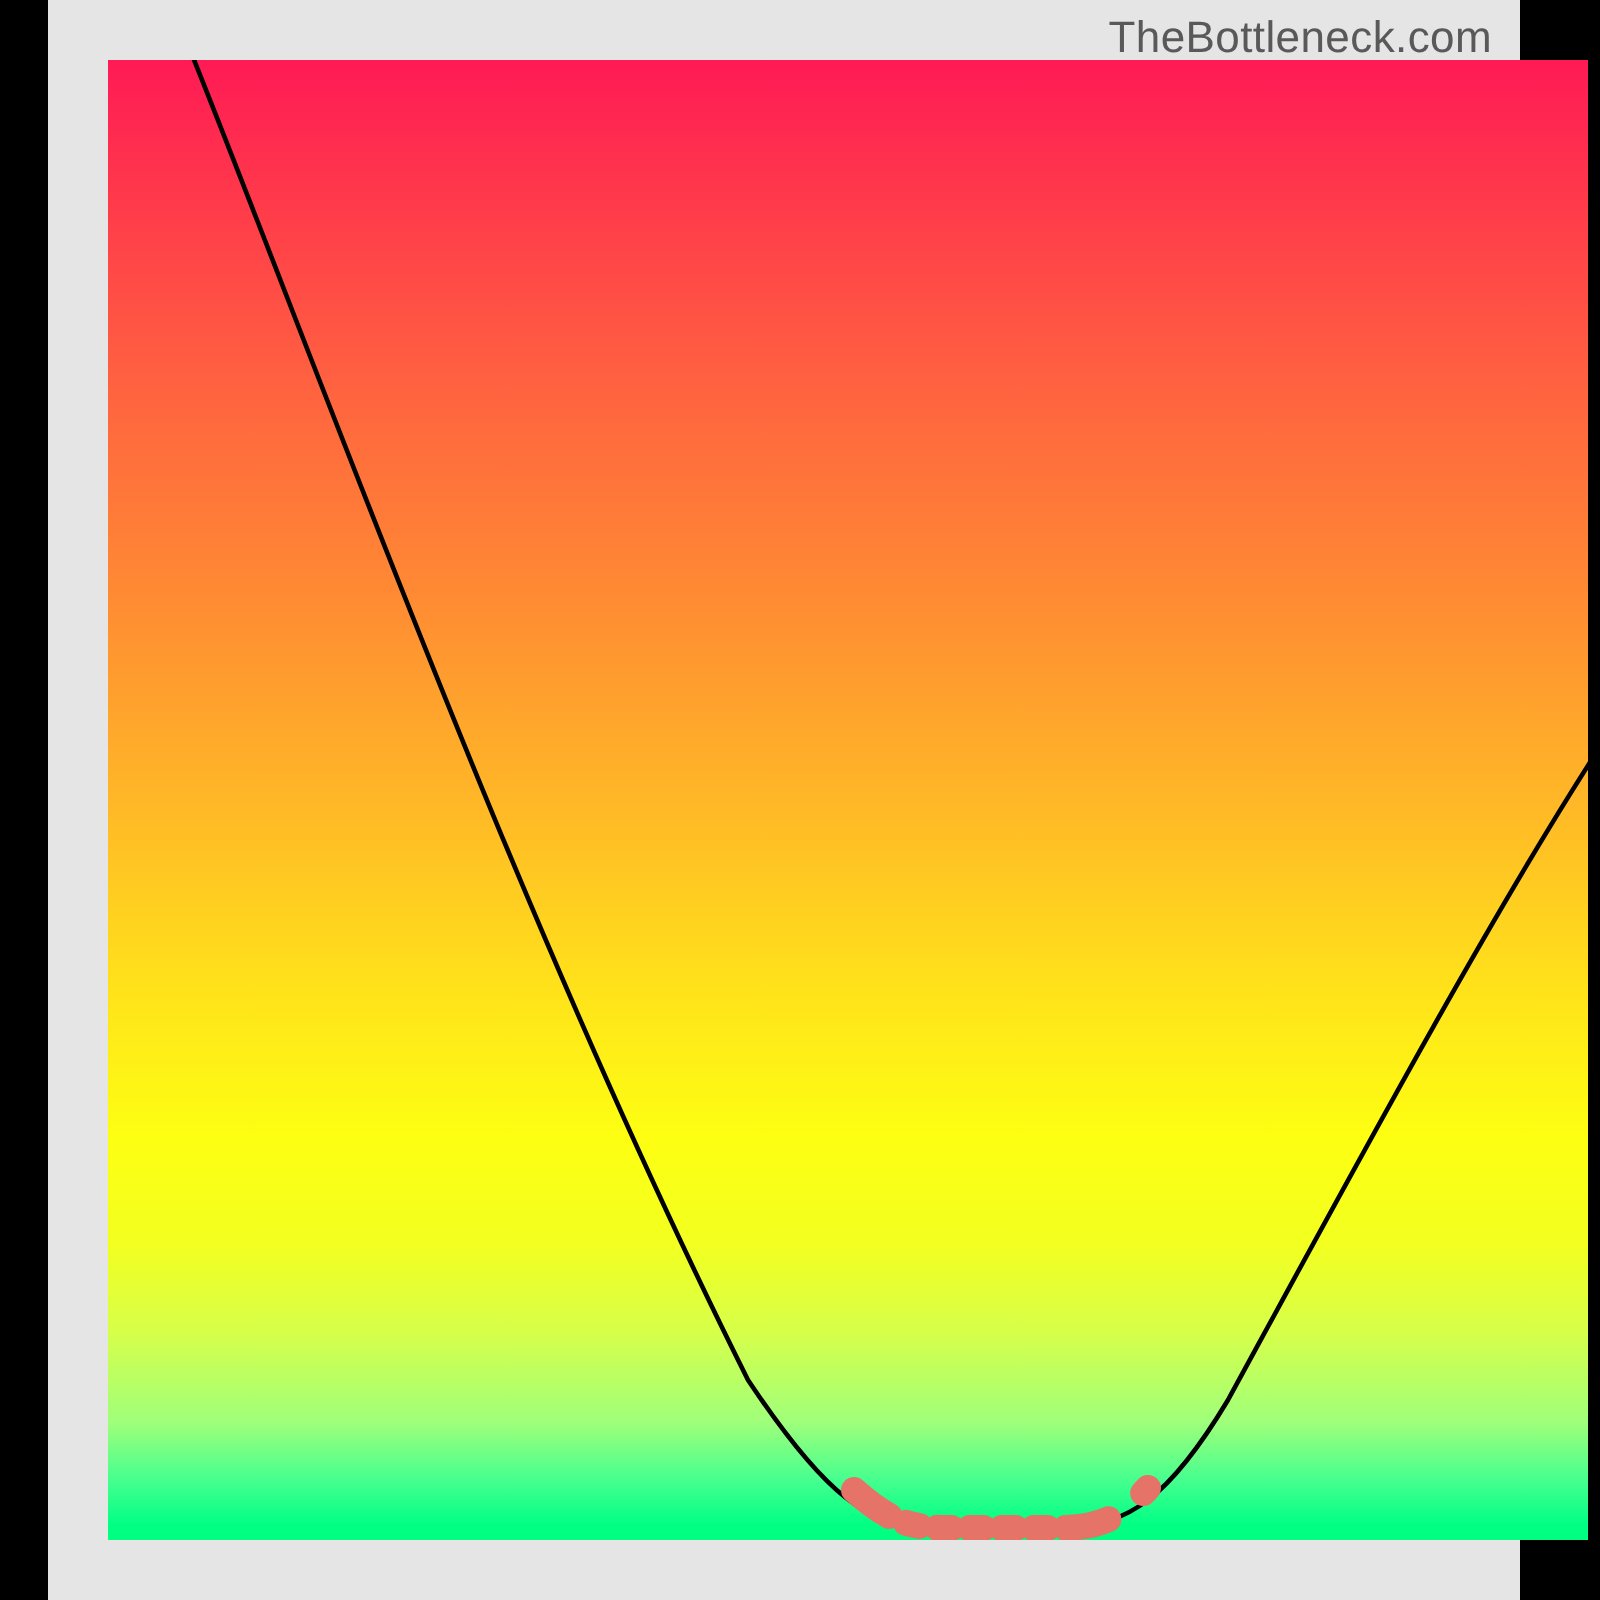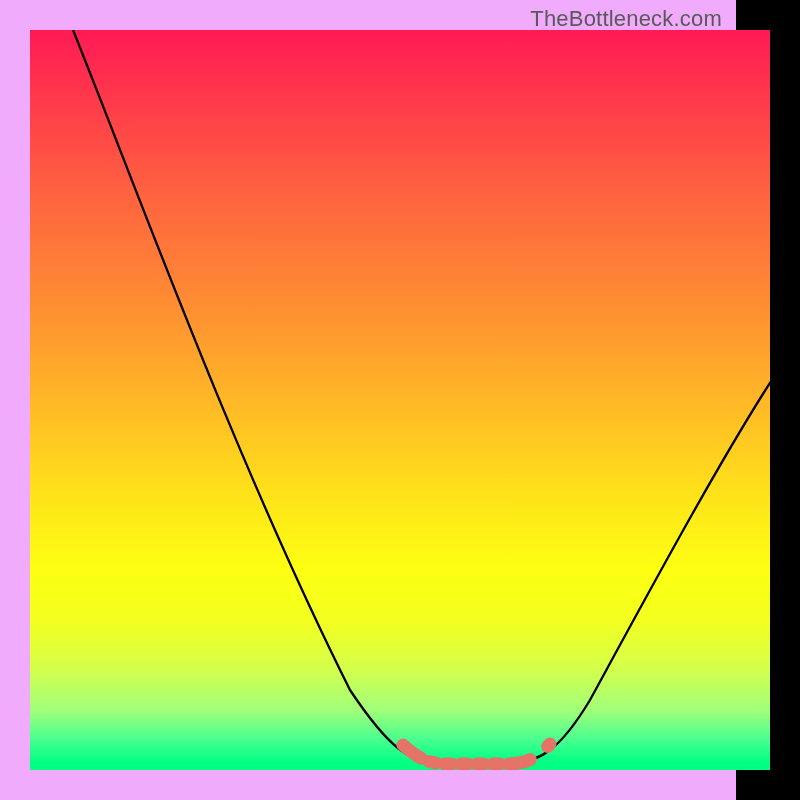--- a/index.html
+++ b/index.html
@@ -1,21 +1,22 @@
 <!DOCTYPE html>
 <html><head>
 <meta charset="utf-8">
 <style>
   * { margin: 0; padding: 0; box-sizing: border-box; }
   html, body { width: 800px; height: 800px; overflow: hidden; background: #000; }
   .container {
     position: relative;
     width: 736px;
     height: 800px;
-    background: #f0abfc;
+    background: #e5e5e5;
+    margin-left: 24px;
   }
   .watermark {
     position: absolute;
     top: 6px;
     right: 14px;
     font-family: Arial, Helvetica, sans-serif;
     font-size: 22px;
     color: #595959;
     letter-spacing: 0.2px;
     z-index: 10;

